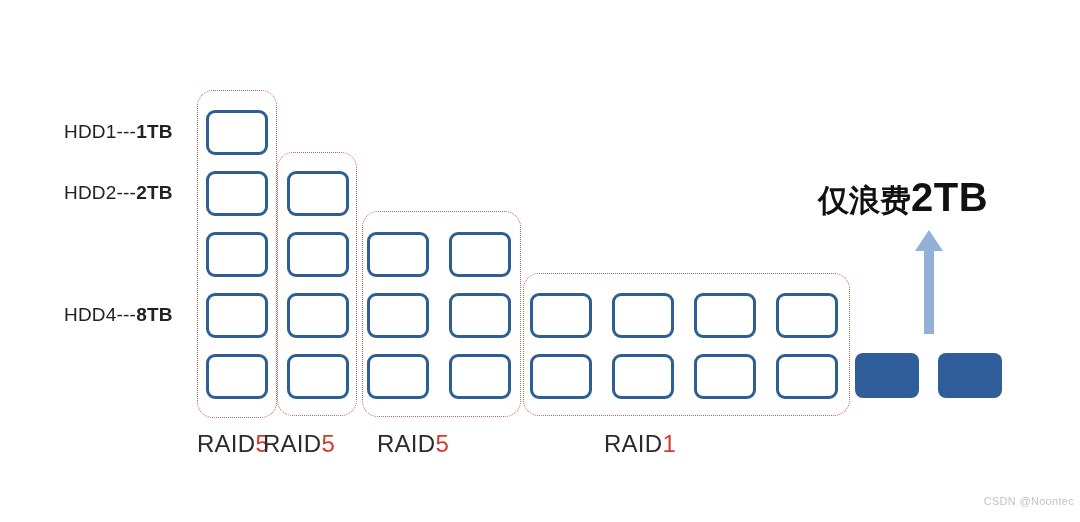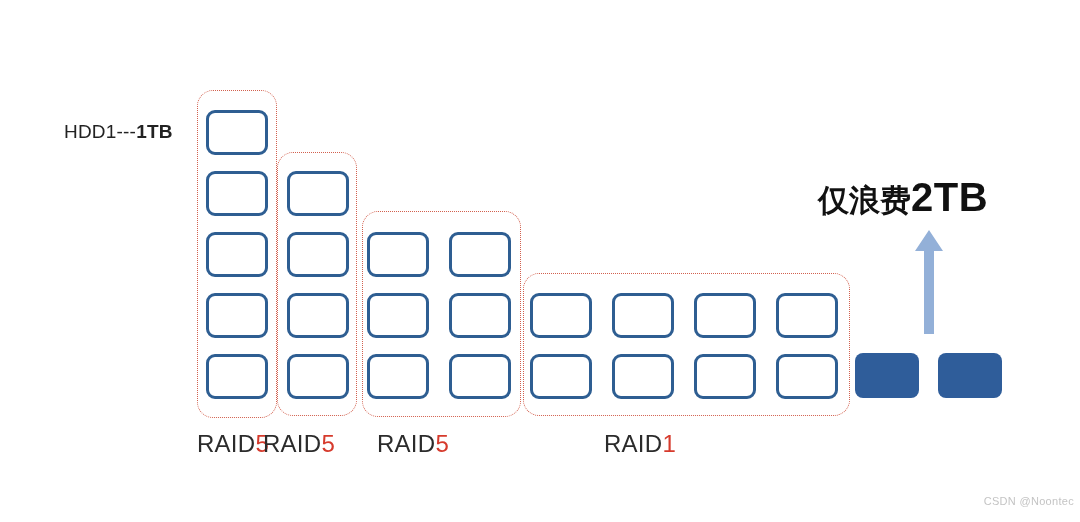--- a/index.html
+++ b/index.html
@@ -93,20 +93,22 @@
     color: var(--watermark);
     letter-spacing: 0.3px;
   }
 </style>
 </head>
 <body>
 
 <div class="canvas" style="--block-border: #2e5e92; --wasted-fill: #2f5d9a; --group-border: #d2604e; --raid-level: #d63a2c; --watermark: #c4c4c4;">
 
   <div class="hdd-label" style="top:121px"><span>HDD1---</span><span class="cap">1TB</span></div>
+  <div class="hdd-label" style="top:182px"><span>HDD2---</span><span class="cap">2TB</span></div>
+  <div class="hdd-label" style="top:304px"><span>HDD4---</span><span class="cap">8TB</span></div>
 
   <div class="raid-group" style="left:197px; top:90px; width:80px; height:328px; padding:19px 8px 20px 8px">
     <div class="block-grid" style="grid-template-columns: repeat(1, 62px);">
         <div class="block"></div>
         <div class="block"></div>
         <div class="block"></div>
         <div class="block"></div>
         <div class="block"></div>
       </div>
   </div>

